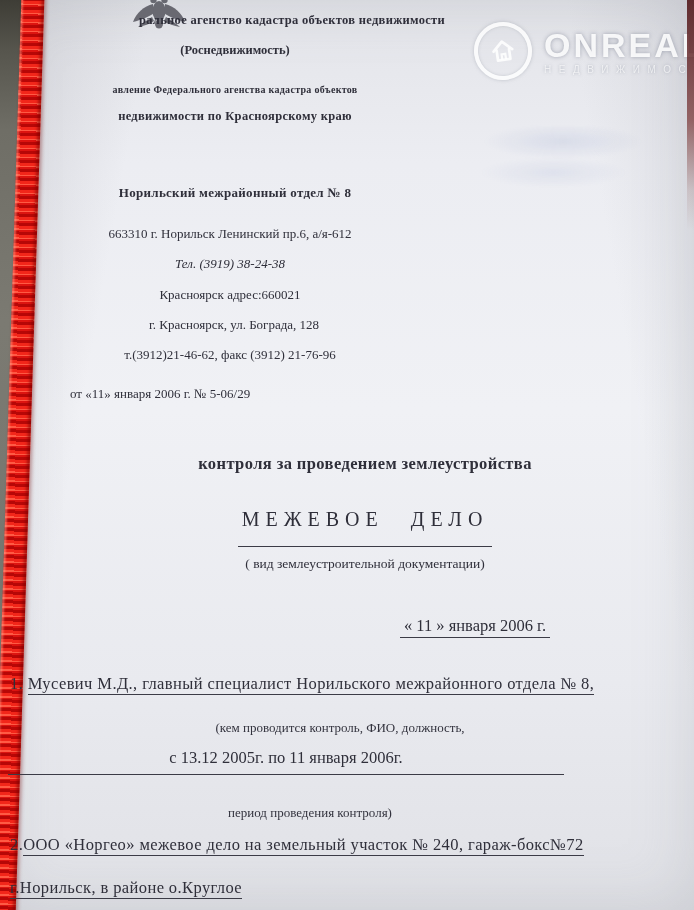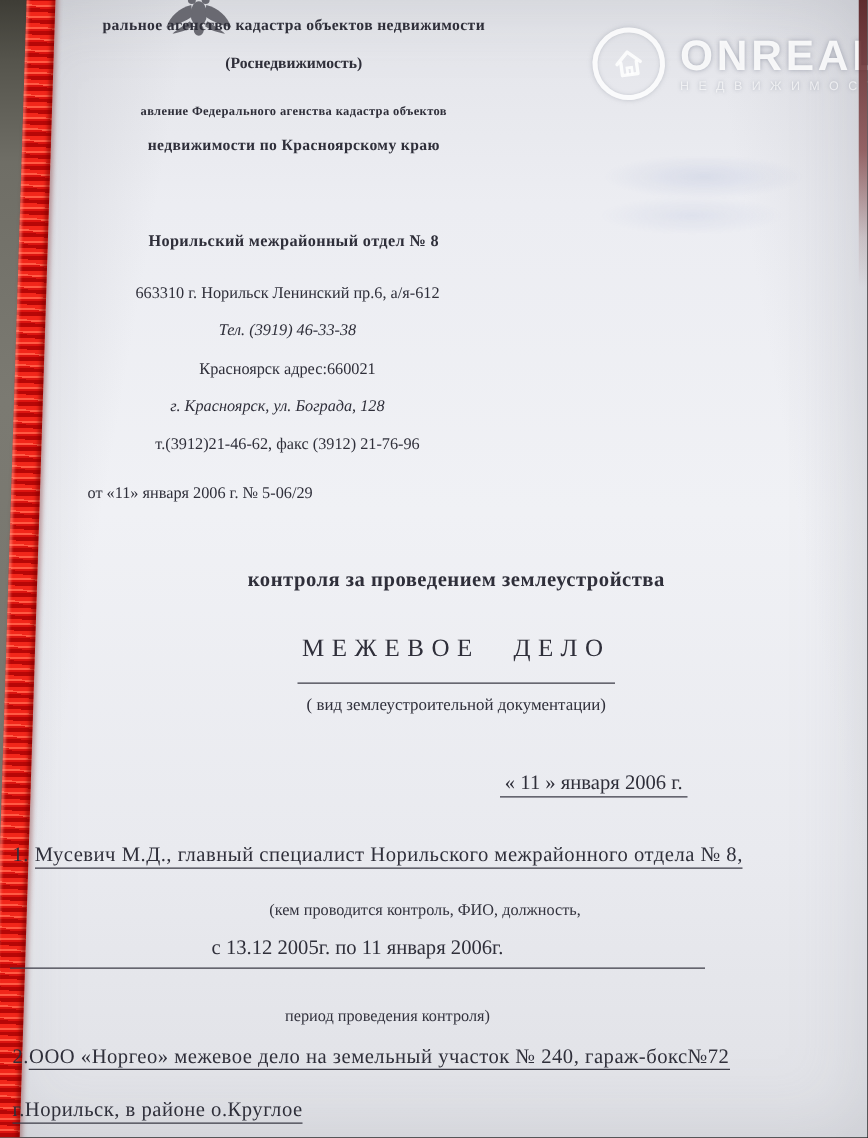--- a/index.html
+++ b/index.html
@@ -87,30 +87,30 @@
       <circle cx="29" cy="3" r="2.4"></circle>
       <ellipse cx="29" cy="20" rx="6.5" ry="10"></ellipse>
       <path d="M23 13 C14 15 6 22 3 31 C11 29 19 26 24 22 Z"></path>
       <path d="M35 13 C44 15 52 22 55 31 C47 29 39 26 34 22 Z"></path>
       <path d="M22 26 C16 30 11 33 8 36 C14 35 20 33 24 30 Z"></path>
       <path d="M36 26 C42 30 47 33 50 36 C44 35 38 33 34 30 Z"></path>
       <ellipse cx="29" cy="33" rx="4" ry="4.5"></ellipse>
     </g>
   </svg>
 
-  <div class="t c b z" style="left:25px;top:13px;width:420px;font-size:12.5px;letter-spacing:.3px;">ральное агенство кадастра объектов недвижимости</div>
+  <div class="t c b z" style="left:25px;top:13px;width:420px;font-size:12.5px;letter-spacing:.3px;text-align:right;">ральное агенство кадастра объектов недвижимости</div>
   <div class="t c b z" style="left:25px;top:28px;width:420px;font-size:12.5px;">(Роснедвижимость)</div>
   <div class="t c b z" style="left:25px;top:54px;width:420px;font-size:10px;letter-spacing:.3px;">авление Федерального агенства кадастра объектов</div>
   <div class="t c b z" style="left:25px;top:68px;width:420px;font-size:12.5px;letter-spacing:.3px;">недвижимости по Красноярскому краю</div>
   <div class="t c b z" style="left:25px;top:92px;width:420px;font-size:13px;letter-spacing:.3px;margin-top:37px;">Норильский межрайонный отдел № 8</div>
 
   <div class="t c z" style="left:25px;top:117px;width:410px;font-size:13px;">663310 г. Норильск Ленинский пр.6, а/я-612</div>
-  <div class="t c i z" style="left:25px;top:131px;width:410px;font-size:13px;">Тел. (3919) 46-33-38</div>
+  <div class="t c i z" style="left:25px;top:131px;width:410px;font-size:13px;">Тел. (3919) 38-24-38</div>
   <div class="t c z" style="left:25px;top:146px;width:410px;font-size:13px;">Красноярск адрес:660021</div>
-  <div class="t c z" style="left:17px;top:160px;width:410px;font-size:13px;font-style:italic;">г. Красноярск, ул. Бограда, 128</div>
+  <div class="t c z" style="left:29px;top:160px;width:410px;font-size:13px;">г. Красноярск, ул. Бограда, 128</div>
   <div class="t c z" style="left:25px;top:174px;width:410px;font-size:13px;">т.(3912)21-46-62, факс (3912) 21-76-96</div>
 
   <div class="t z" style="left:70px;top:197px;font-size:13px;">от «11» января 2006 г. № 5-06/29</div>
 
   <div class="t c b z" style="left:60px;top:249px;width:610px;font-size:16.5px;letter-spacing:.4px;">контроля за проведением землеустройства</div>
 
   <div class="t c z" style="left:60px;top:283px;width:610px;font-size:20px;">
     <span class="u" style="letter-spacing:6px;word-spacing:16px;padding:0 4px 16px 4px;text-align:center;">МЕЖЕВОЕ ДЕЛО</span>
   </div>
   <div class="t c z" style="left:60px;top:308px;width:610px;font-size:13.5px;">( вид землеустроительной документации)</div>

